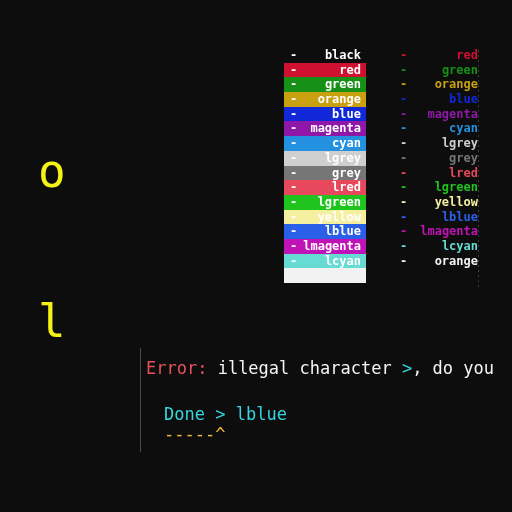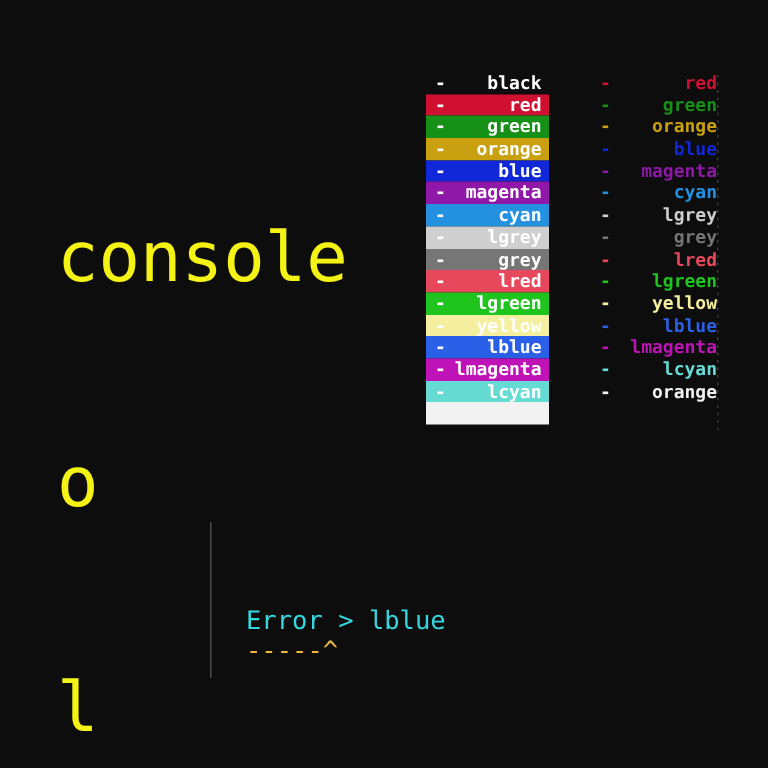--- a/index.html
+++ b/index.html
@@ -115,21 +115,20 @@
 
   .tok-err    { color: #e8505b; }
   .tok-text   { color: #f4f4f4; }
   .tok-cyan   { color: #35d6dd; }
   .tok-yellow { color: #f0b93c; }
 </style>
 </head>
 <body>
 
 <div class="title-block">
-  <span class="title-word">console</span>
   <span class="title-vert-letter">o</span>
   <span class="title-vert-letter">l</span>
   
   
   
 </div>
 
 <div class="swatch-table" id="swatch-table">
     <div class="swatch-row" style="background: rgb(13, 13, 13);"><span class="swatch-dash" style="color: rgb(255, 255, 255);">-</span><span class="swatch-label" style="color: rgb(255, 255, 255);">black</span></div>
     <div class="swatch-row" style="background: rgb(208, 16, 48);"><span class="swatch-dash" style="color: rgb(255, 255, 255);">-</span><span class="swatch-label" style="color: rgb(255, 255, 255);">red</span></div>
@@ -164,17 +163,18 @@
     <div class="legend-row"><span class="legend-dash" style="color: rgb(42, 96, 232);">-</span><span style="color: rgb(42, 96, 232);">lblue</span></div>
     <div class="legend-row"><span class="legend-dash" style="color: rgb(191, 19, 184);">-</span><span style="color: rgb(191, 19, 184);">lmagenta</span></div>
     <div class="legend-row"><span class="legend-dash" style="color: rgb(101, 219, 211);">-</span><span style="color: rgb(101, 219, 211);">lcyan</span></div>
     <div class="legend-row"><span class="legend-dash" style="color: rgb(242, 242, 242);">-</span><span style="color: rgb(242, 242, 242);">orange</span></div>
   </div>
 <div class="legend-rule"></div>
 
 <div class="console-block">
   <div class="console-rule"></div>
 
+  <div class="console-line line-error"><span class="tok-err">Error:</span><span class="tok-text"> illegal character </span><span class="tok-cyan">&gt;</span><span class="tok-text">, do you</span></div>
 
-  <div class="console-line line-done"><span class="tok-cyan">Error</span><span class="tok-cyan"> </span><span class="tok-cyan">&gt;</span><span class="tok-cyan"> </span><span class="tok-cyan">lblue</span></div>
+  <div class="console-line line-done"><span class="tok-cyan">Done</span><span class="tok-cyan"> </span><span class="tok-cyan">&gt;</span><span class="tok-cyan"> </span><span class="tok-cyan">lblue</span></div>
 
   <div class="console-line line-caret"><span class="tok-yellow">-----^</span></div>
 </div>
 
 </body></html>

